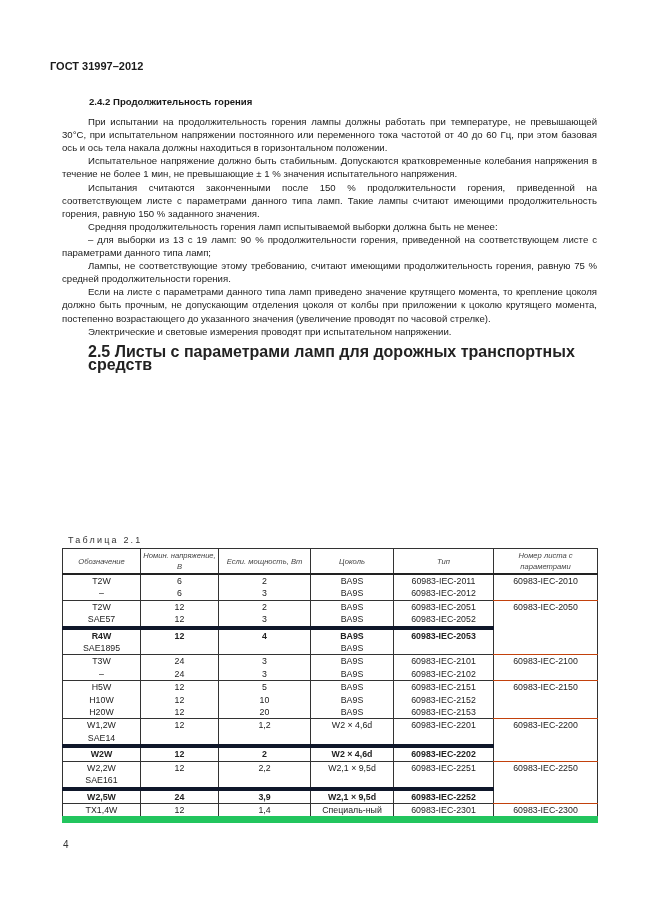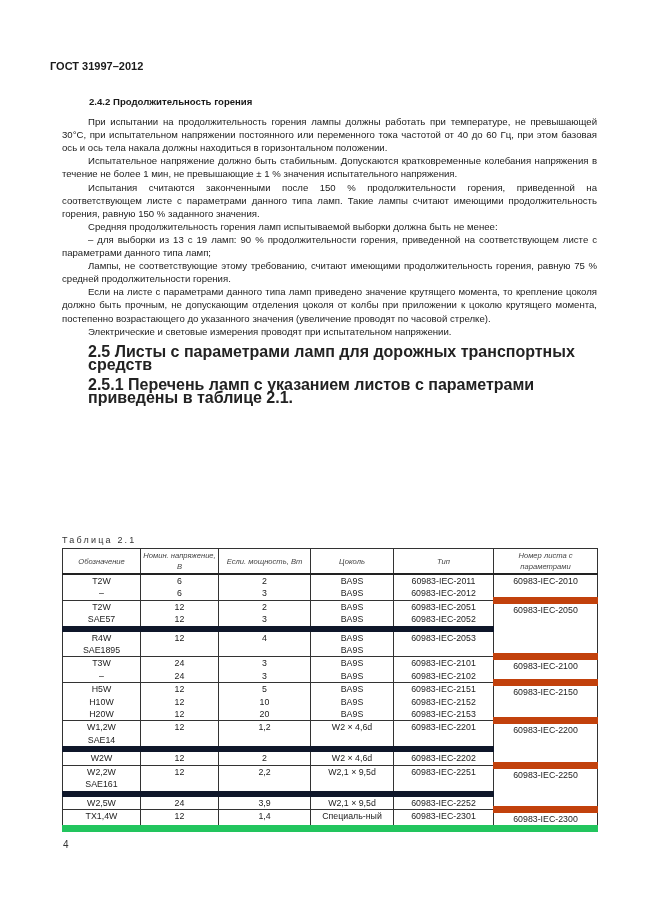--- a/index.html
+++ b/index.html
@@ -5,31 +5,31 @@
   html, body { margin: 0; padding: 0; background: #ffffff; }
   body { width: 646px; height: 913px; position: relative; overflow: hidden;
          font-family: "Liberation Sans", sans-serif; color: #222; }
   .page { position: absolute; left: 0; top: 0; width: 646px; height: 646px; padding-left: 48px; }
   .doc-id { position: absolute; left: 50px; top: 60px; font-size: 11px; font-weight: bold; color: #1a1a1a; }
   .content { position: absolute; left: 62px; top: 90px; width: 535px; font-size: 9.6px; line-height: 13.1px; }
   .h { font-weight: bold; padding-left: 26px; margin: 1px; color: #1a1a1a; }
   .h.sub { margin-top: 5px; margin-bottom: 7px; }
   .p { margin: 0; text-align: justify; text-indent: 26px; }
   .h25 { font-weight: bold; padding-left: 26px; font-size: 16px; margin: 0; }
-  .table-caption { position: absolute; left: 62px; top: 535px; font-size: 9px; letter-spacing: 2.2px; color: #333; }
+  .table-caption { position: absolute; left: 68px; top: 535px; font-size: 9px; letter-spacing: 2.2px; color: #333; }
   table.lamps { position: absolute; left: 62px; top: 548px; width: 535px; border-collapse: collapse;
                 font-size: 8.8px; color: #222; table-layout: fixed; }
   table.lamps th { font-weight: normal; font-style: italic; font-size: 7.6px; color: #444; line-height: 11px;
                    border: 1px solid #333; border-bottom: 2px solid #222; padding: 1px 2px; height: 22px; text-align: center; vertical-align: middle; }
   table.lamps td { border-left: 1px solid #333; border-right: 1px solid #333; padding: 0 2px; text-align: center;
                    vertical-align: top; line-height: 12.4px; }
   table.lamps tr.grp-start td { border-top: 1px solid #333; }
   table.lamps tr.last td { border-bottom: 7px solid #22c55e; }
-  table.lamps td.span { border-bottom: 7px solid #c2410c; }
-  table.lamps td.bt { border-top: 6px solid #0f172a; }
+  table.lamps td.span { border-bottom: 1px solid #c2410c; }
+  table.lamps td.bt { border-top: 4px solid #0f172a; font-weight: bold; }
   .page-num { position: absolute; left: 63px; top: 839px; font-size: 10px; color: #333; }
 </style>
 </head>
 <body>
 
 <div class="page">
   <div class="doc-id">ГОСТ 31997–2012</div>
 
   <div class="content">
     <p class="h sub">2.4.2 Продолжительность горения</p>
@@ -39,21 +39,20 @@
     <p class="p">Средняя продолжительность горения ламп испытываемой выборки должна быть не менее:</p>
     <p class="p">– для выборки из 13 с 19 ламп: 90 % продолжительности горения, приведенной на соответствующем листе с параметрами данного типа ламп;</p>
 
     <p class="p">Лампы, не соответствующие этому требованию, считают имеющими продолжительность горения, равную 75 % средней продолжительности горения.</p>
 
     <p class="p">Если на листе с параметрами данного типа ламп приведено значение крутящего момента, то крепление цоколя должно быть прочным, не допускающим отделения цоколя от колбы при приложении к цоколю крутящего момента, постепенно возрастающего до указанного значения (увеличение проводят по часовой стрелке).</p>
 
     <p class="p">Электрические и световые измерения проводят при испытательном напряжении.</p>
 
     <p class="h25" style="margin-top:7px">2.5 Листы с параметрами ламп для дорожных транспортных средств</p>
-    <p class="h25" style="margin-top:7px">2.5.1 Перечень ламп с указанием листов с параметрами приведены в таблице 2.1.</p>
   </div>
 
   <div class="table-caption">Таблица 2.1</div>
 
   <table class="lamps">
     <colgroup>
       <col style="width:78px">
         <col style="width:78px">
         <col style="width:92px">
       <col style="width:83px">

